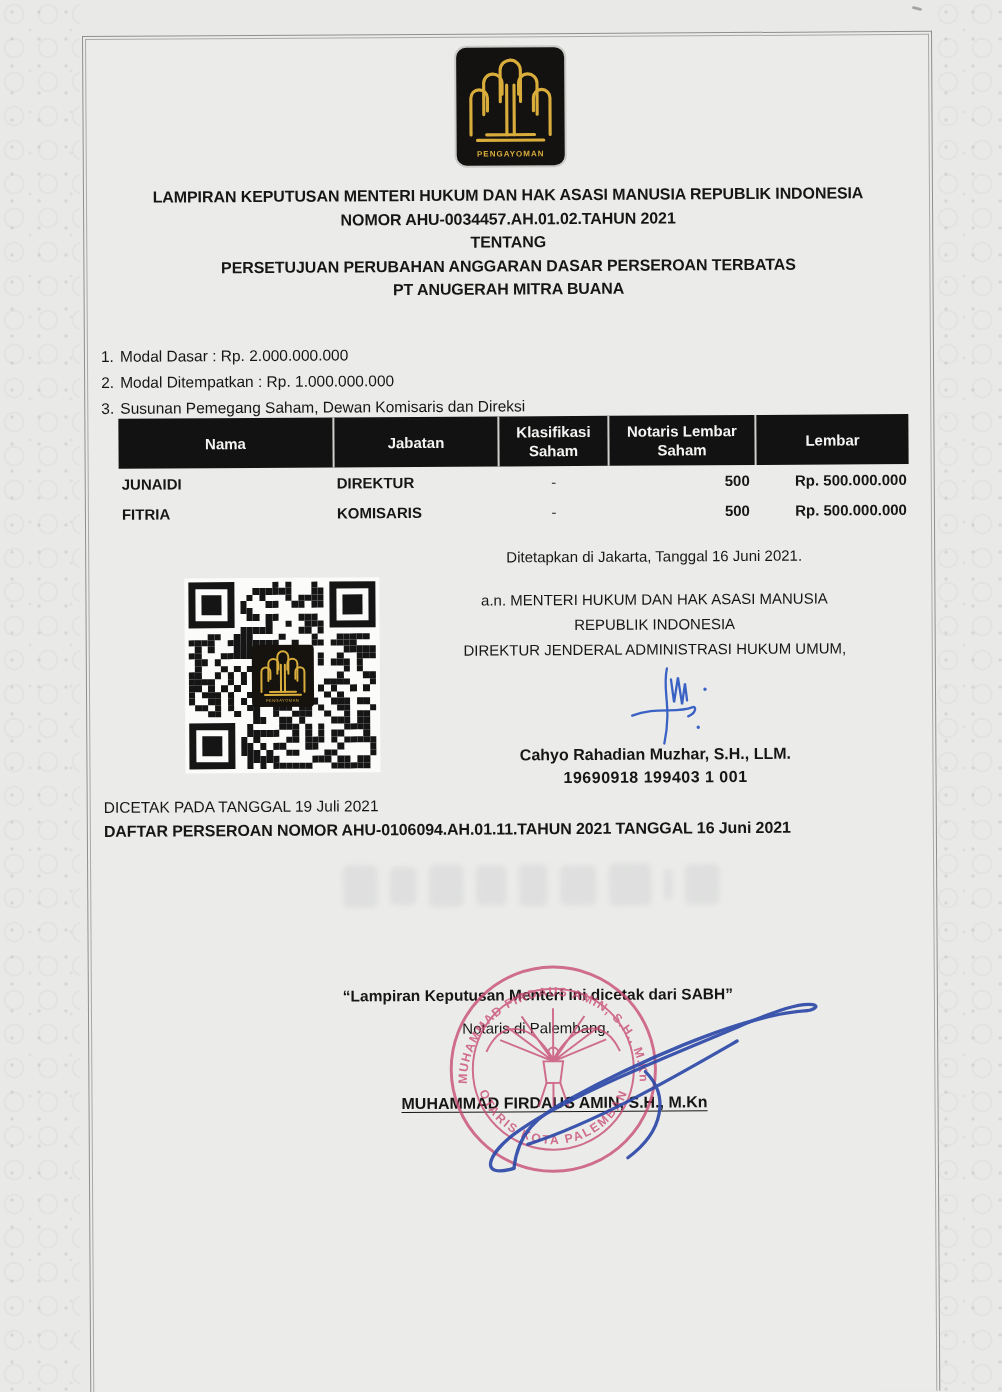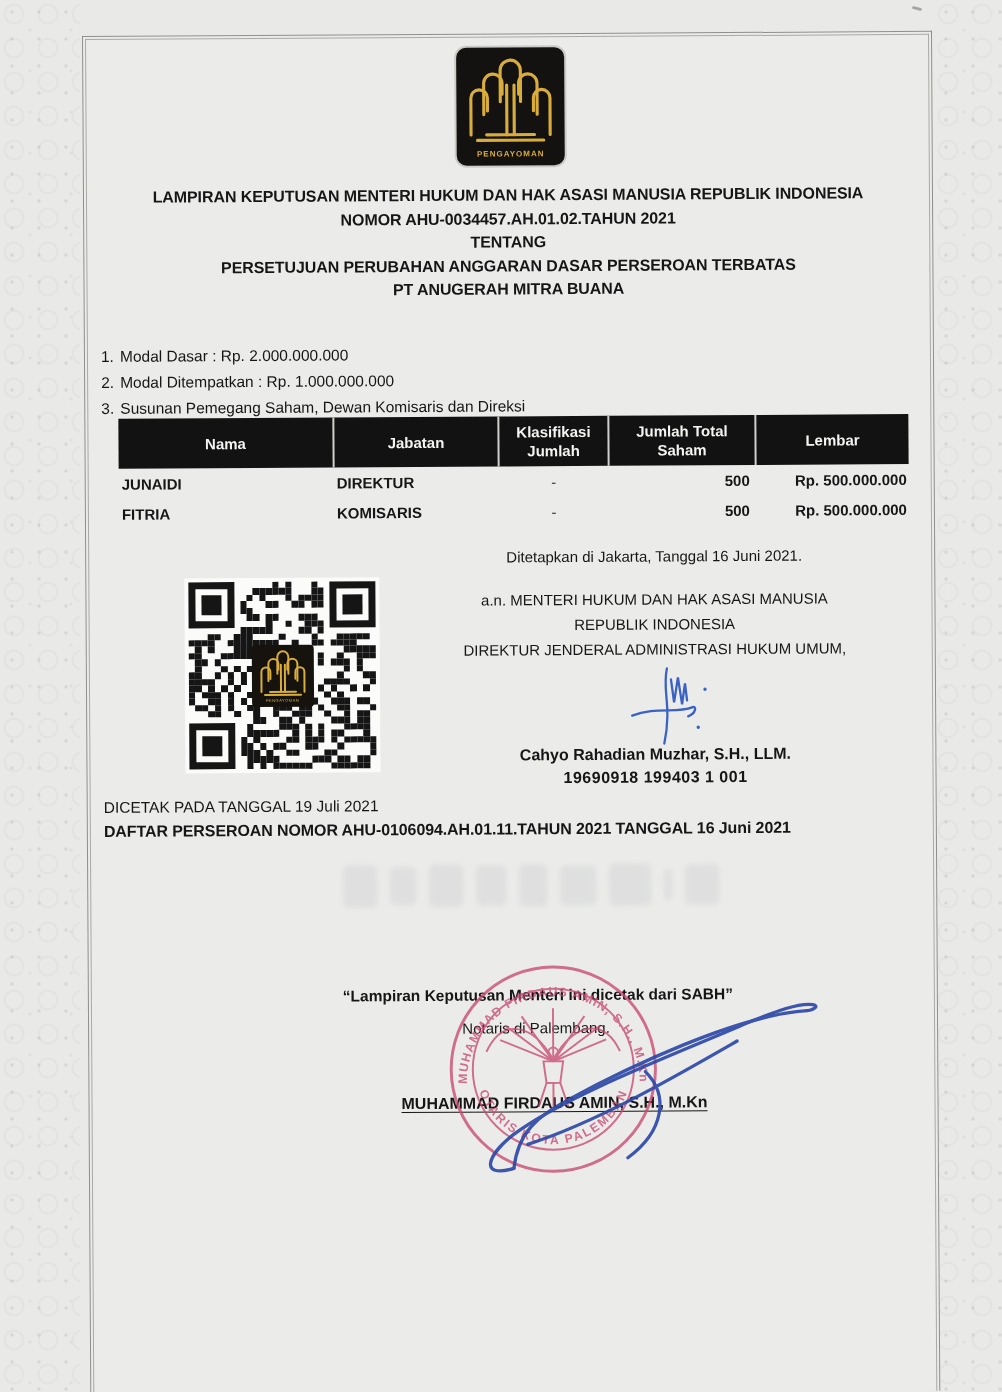--- a/index.html
+++ b/index.html
@@ -162,22 +162,22 @@
       <col class="col-nama">
         <col class="col-jab">
         <col class="col-klas">
         <col class="col-jml">
         <col class="col-tot">
     </colgroup>
     <thead>
       <tr>
         <th>Nama</th>
         <th>Jabatan</th>
-        <th>Klasifikasi Jumlah</th>
-        <th>Jumlah Total Saham</th>
+        <th>Klasifikasi Saham</th>
+        <th>Notaris Lembar Saham</th>
         <th>Lembar</th>
       </tr>
     </thead>
     <tbody>
       <tr>
         <td class="c-nama">JUNAIDI</td>
         <td class="c-jab">DIREKTUR</td>
         <td class="c-klas">-</td>
         <td class="c-jml">500</td>
         <td class="c-tot">Rp. 500.000.000</td>

